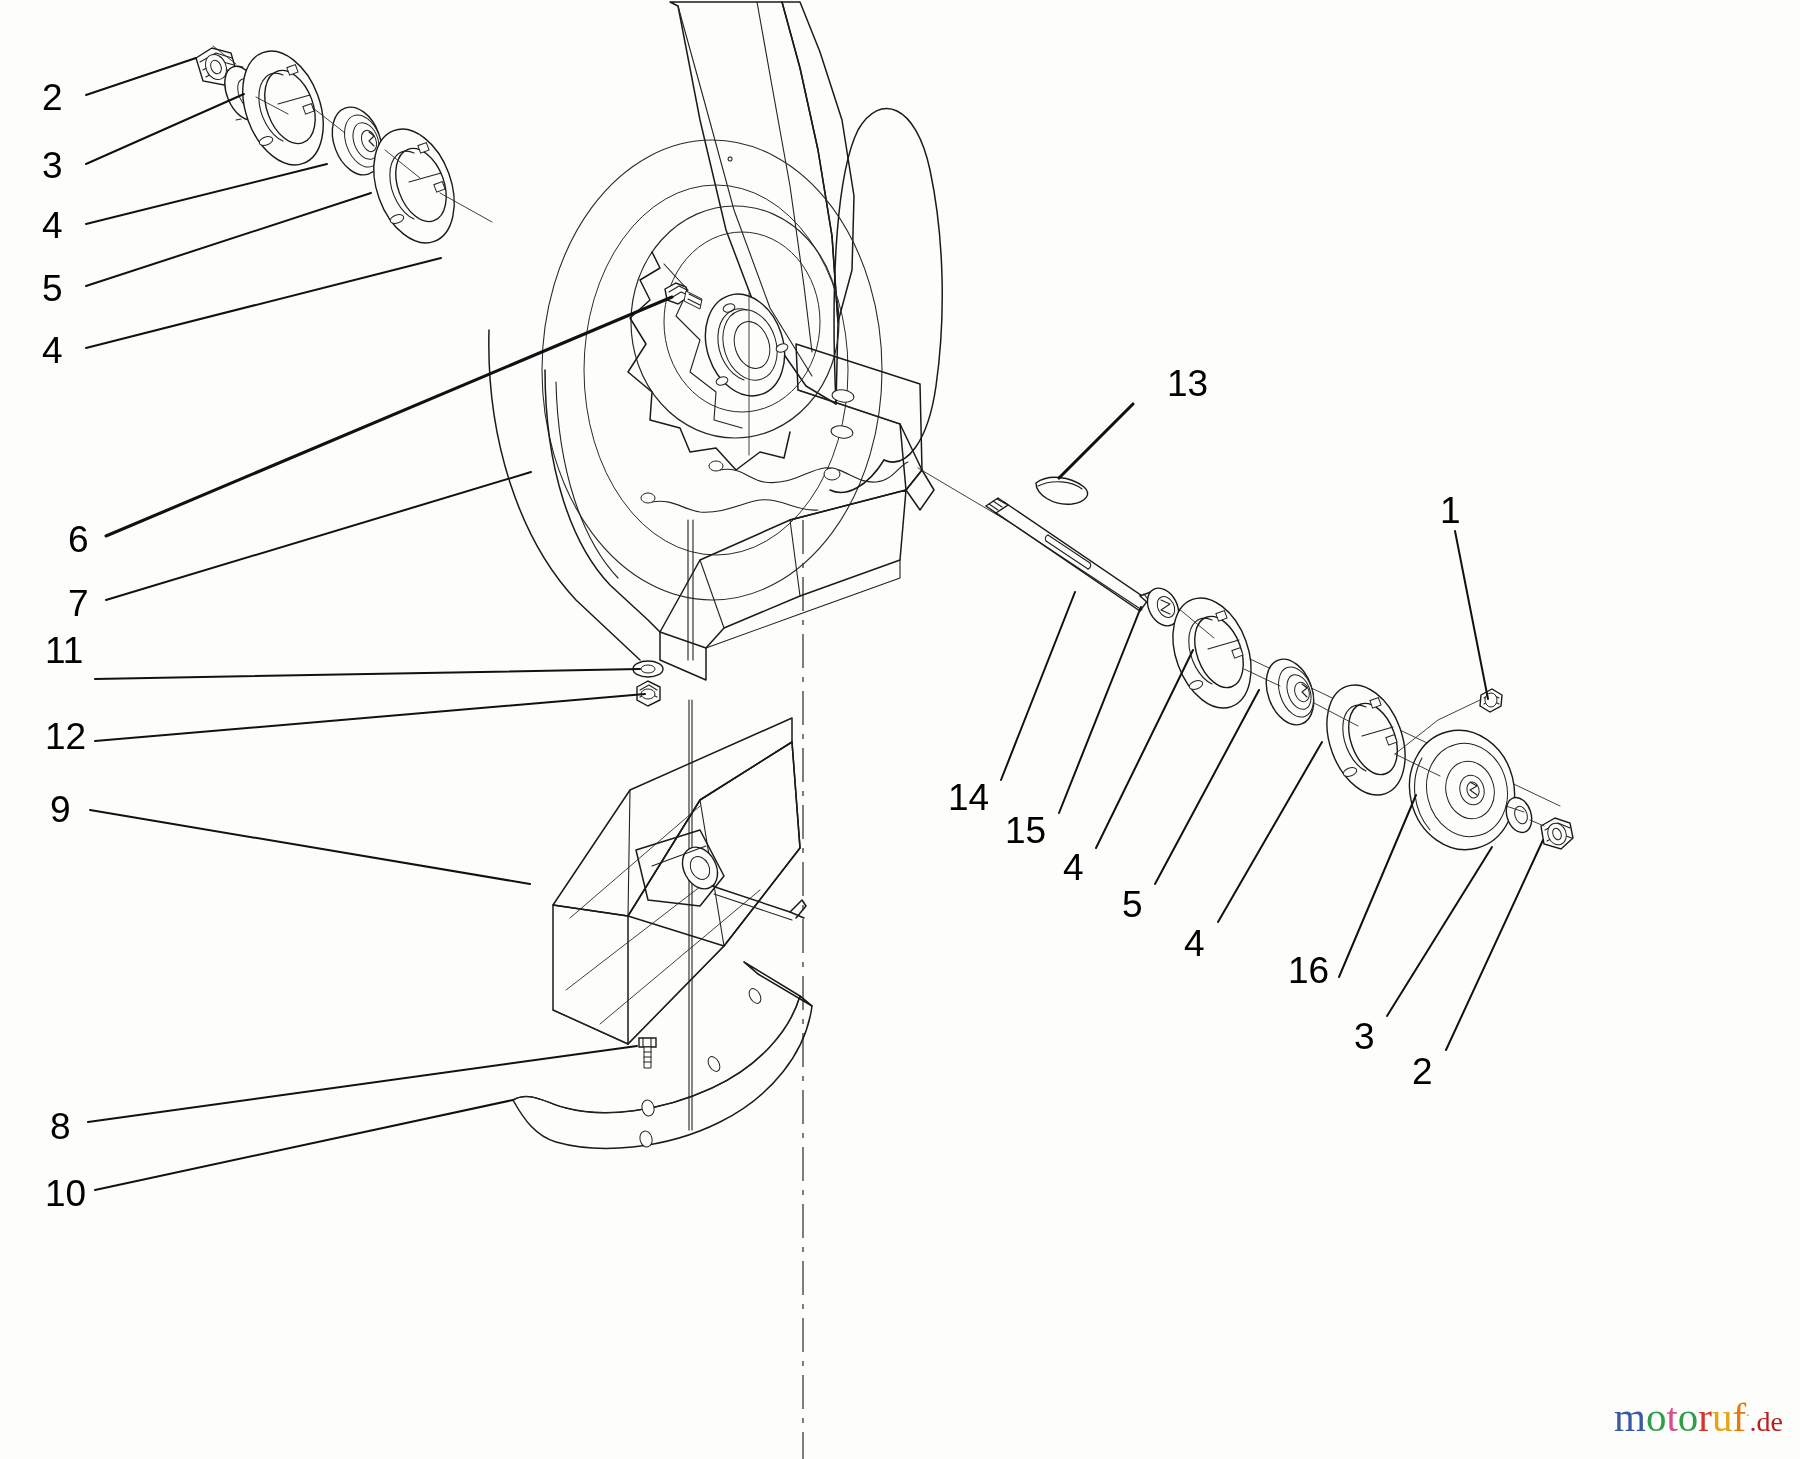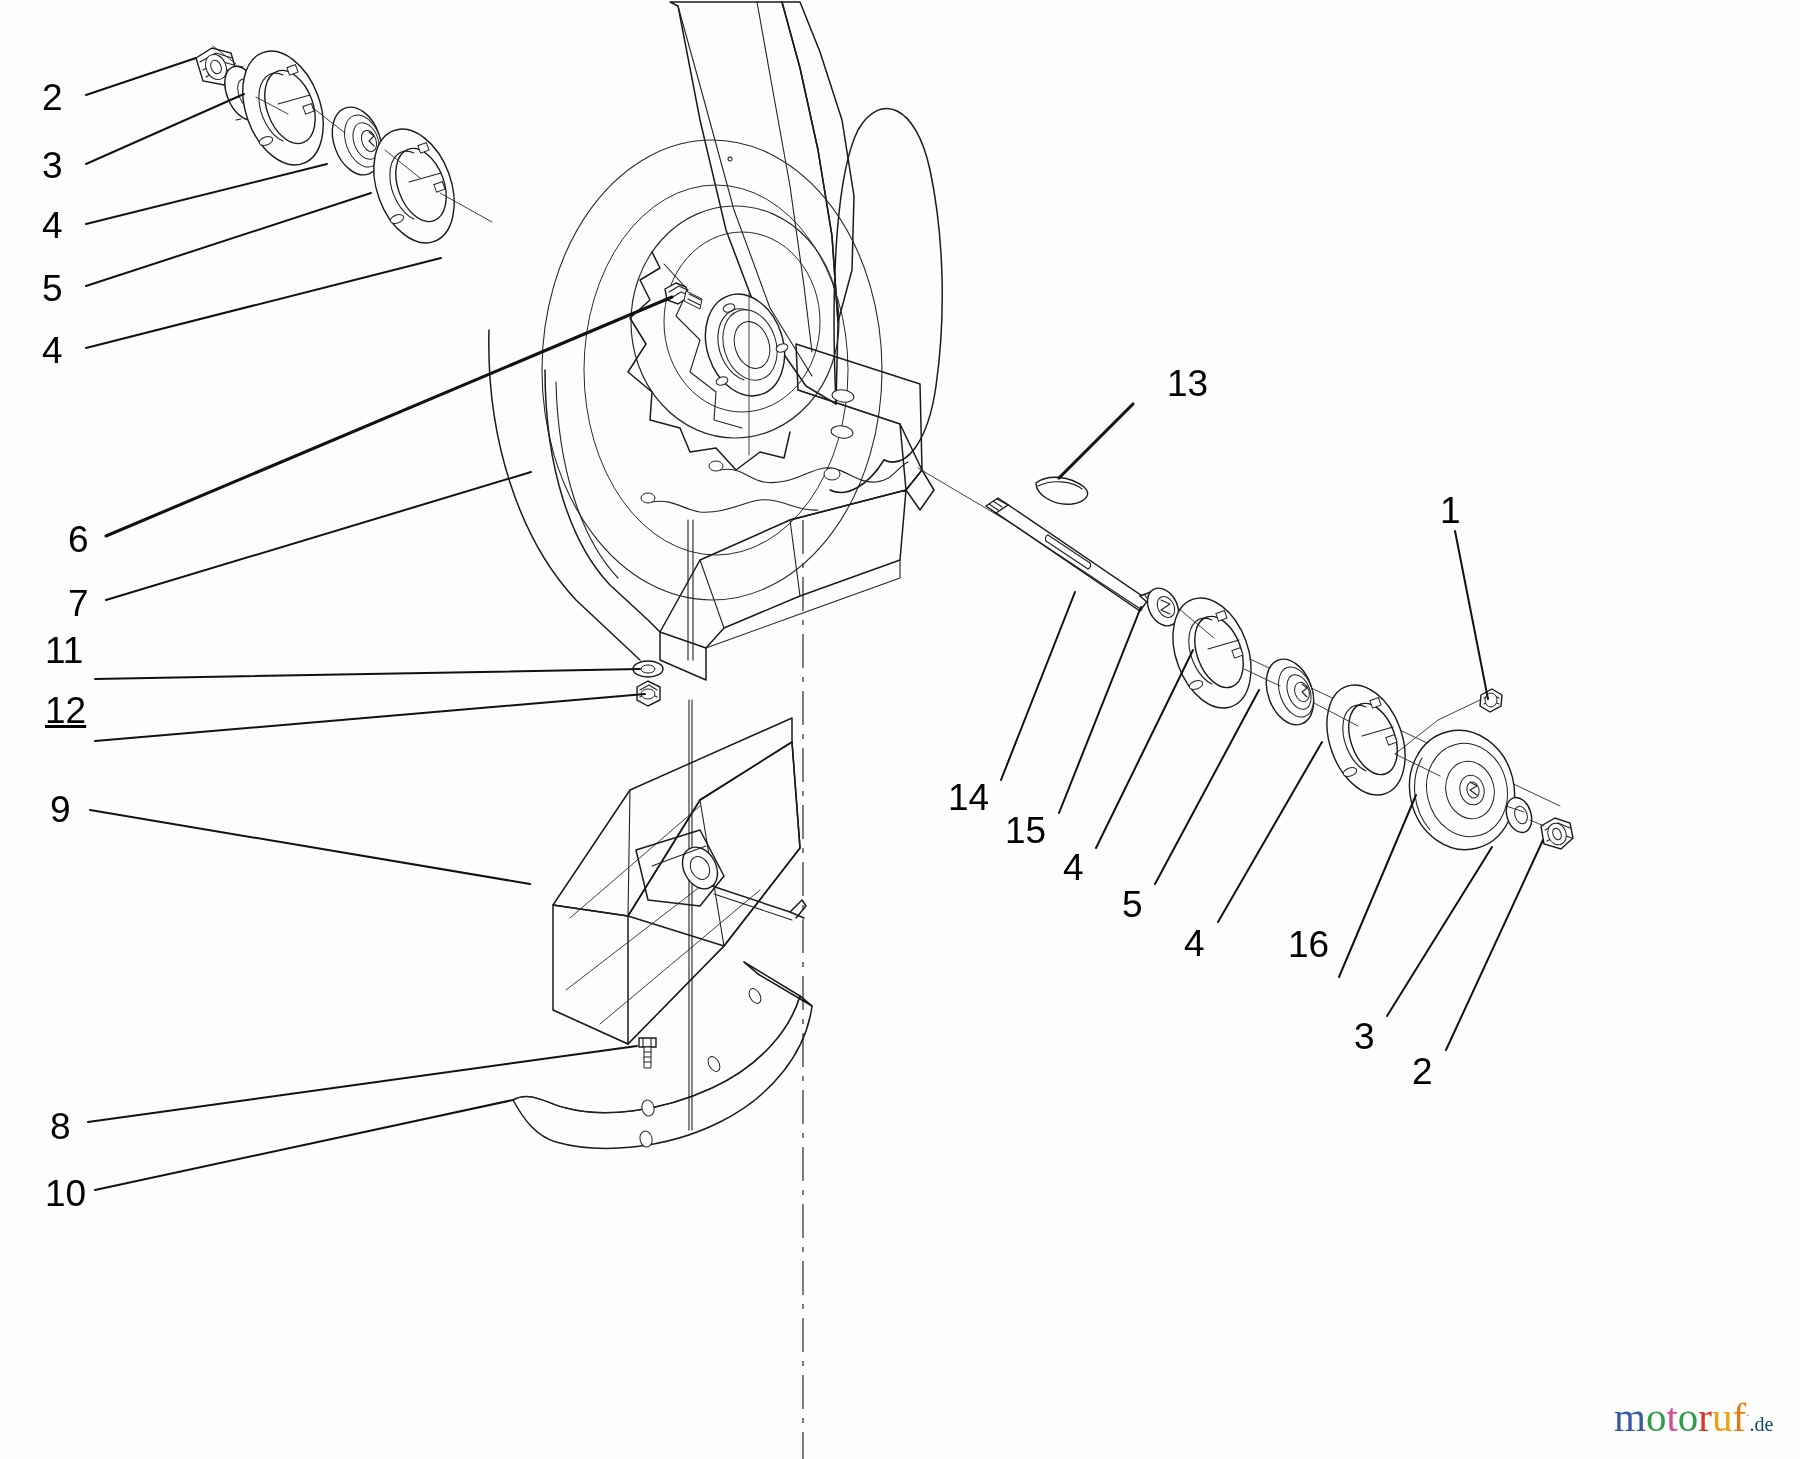--- a/index.html
+++ b/index.html
@@ -43,22 +43,22 @@
     left: 1614px;
     top: 1397px;
     font-family: "Liberation Serif", serif;
     font-size: 41px;
     line-height: 1;
     white-space: nowrap;
     user-select: none;
   }
   #watermark .wm-l { font-weight: 400; }
   #watermark .wm-de {
-    font-size: 20px;
-    color: #0c4a6e;
+    font-size: 28px;
+    color: #b91c1c;
     vertical-align: baseline;
   }
   #watermark .wm-dot {
     font-size: 13px;
     color: #888;
     vertical-align: super;
   }
 </style>
 </head>
 <body>
@@ -417,33 +417,33 @@
   </svg>
 
   <div class="callout" style="left:42px;  top:79px;">2</div>
   <div class="callout" style="left:42px;  top:147px;">3</div>
   <div class="callout" style="left:42px;  top:207px;">4</div>
   <div class="callout" style="left:42px;  top:270px;">5</div>
   <div class="callout" style="left:42px;  top:332px;">4</div>
   <div class="callout" style="left:68px;  top:521px;">6</div>
   <div class="callout" style="left:68px;  top:585px;">7</div>
   <div class="callout" style="left:45px;  top:632px;">11</div>
-  <div class="callout" style="left:45px;  top:692px;text-decoration:underline;">12</div>
+  <div class="callout" style="left:45px;  top:718px;">12</div>
   <div class="callout" style="left:50px;  top:791px;">9</div>
   <div class="callout" style="left:50px;  top:1108px;">8</div>
   <div class="callout" style="left:45px;  top:1175px;text-align:right;">10</div>
 
   <div class="callout" style="left:1139px; top:365px;margin-left:28px;">13</div>
   <div class="callout" style="left:1440px; top:492px;">1</div>
   <div class="callout" style="left:948px;  top:779px;">14</div>
   <div class="callout" style="left:1005px; top:812px;">15</div>
   <div class="callout" style="left:1063px; top:849px;">4</div>
   <div class="callout" style="left:1122px; top:886px;">5</div>
   <div class="callout" style="left:1184px; top:925px;">4</div>
-  <div class="callout" style="left:1288px; top:926px;">16</div>
+  <div class="callout" style="left:1288px; top:952px;">16</div>
   <div class="callout" style="left:1354px; top:1018px;">3</div>
   <div class="callout" style="left:1412px; top:1053px;">2</div>
 
   <div id="watermark">
     <span class="wm-l" style="color:#3a58a8">m</span><span class="wm-l" style="color:#2f9e4a">o</span><span class="wm-l" style="color:#d94f8e">t</span><span class="wm-l" style="color:#2f9e4a">o</span><span class="wm-l" style="color:#d7342a">r</span><span class="wm-l" style="color:#e8a317">u</span><span class="wm-l" style="color:#e8780c">f</span><span class="wm-dot">.</span><span class="wm-de">.de</span>
   </div>
 
 </div>
 
 </body></html>

